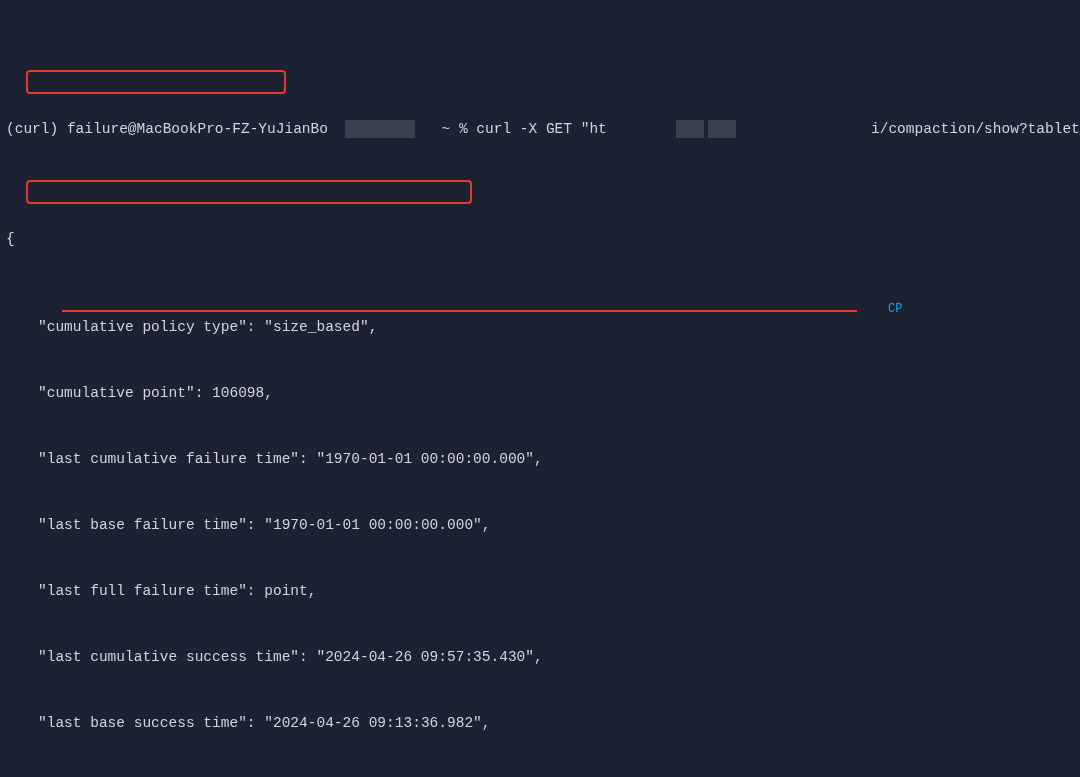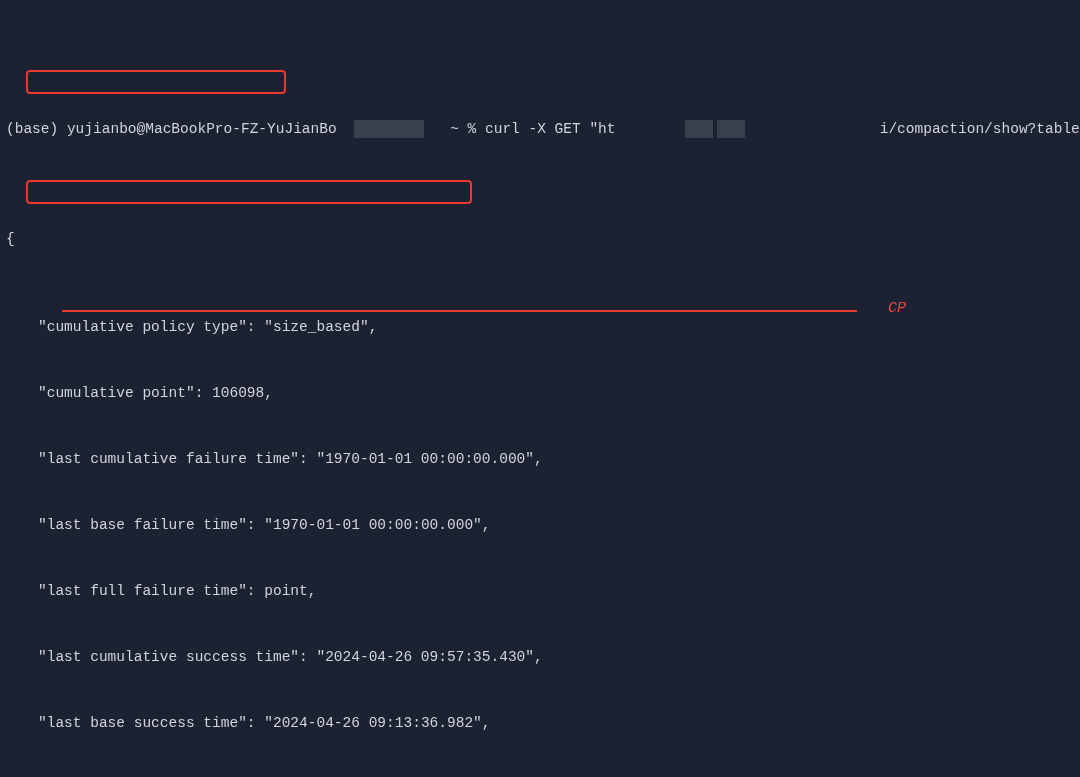--- a/index.html
+++ b/index.html
@@ -41,34 +41,33 @@
     pointer-events: none;
   }
   .hl-underline {
     position: absolute;
     border-bottom: 2px solid #e63a2e;
     height: 0;
     pointer-events: none;
   }
   .cp-label {
     position: absolute;
-    color: #ef4444;
-    font-size: 15px;
+    color: #0ea5e9;
+    font-size: 12px;
     pointer-events: none;
-    font-style: italic;
   }
 </style>
 </head>
 <body>
 
 <div class="terminal">
 
   
   <div class="prompt-line">
-<span>(base)</span> <span>yujianbo@MacBookPro-FZ-YuJianBo</span><span class="pad">BB</span><span class="mask big"></span><span class="pad">BB</span><span> ~ %</span> <span>curl -X GET "ht</span><span class="pad">BBBBBBBB</span><span class="mask small"></span><span class="mask small"></span><span class="pad">BBBBBBBBBBBBBBB</span><span>i/compaction/show?tablet_id=9025274";</span>
+<span>(curl)</span> <span>failure@MacBookPro-FZ-YuJianBo</span><span class="pad">BB</span><span class="mask big"></span><span class="pad">BB</span><span> ~ %</span> <span>curl -X GET "ht</span><span class="pad">BBBBBBBB</span><span class="mask small"></span><span class="mask small"></span><span class="pad">BBBBBBBBBBBBBBB</span><span>i/compaction/show?tablet_id=9025274";</span>
   </div>
 
   <div class="line">{</div>
 
   <div class="line indent-1"><span>"cumulative policy type"</span>: <span>"size_based",</span></div>
   <div class="line indent-1"><span>"cumulative point"</span>: <span>106098,</span></div>
   <div class="line indent-1"><span>"last cumulative failure time"</span>: <span>"1970-01-01 00:00:00.000",</span></div>
   <div class="line indent-1"><span>"last base failure time"</span>: <span>"1970-01-01 00:00:00.000",</span></div>
   <div class="line indent-1"><span>"last full failure time"</span>: <span>point,</span></div>
   <div class="line indent-1"><span>"last cumulative success time"</span>: <span>"2024-04-26 09:57:35.430",</span></div>

